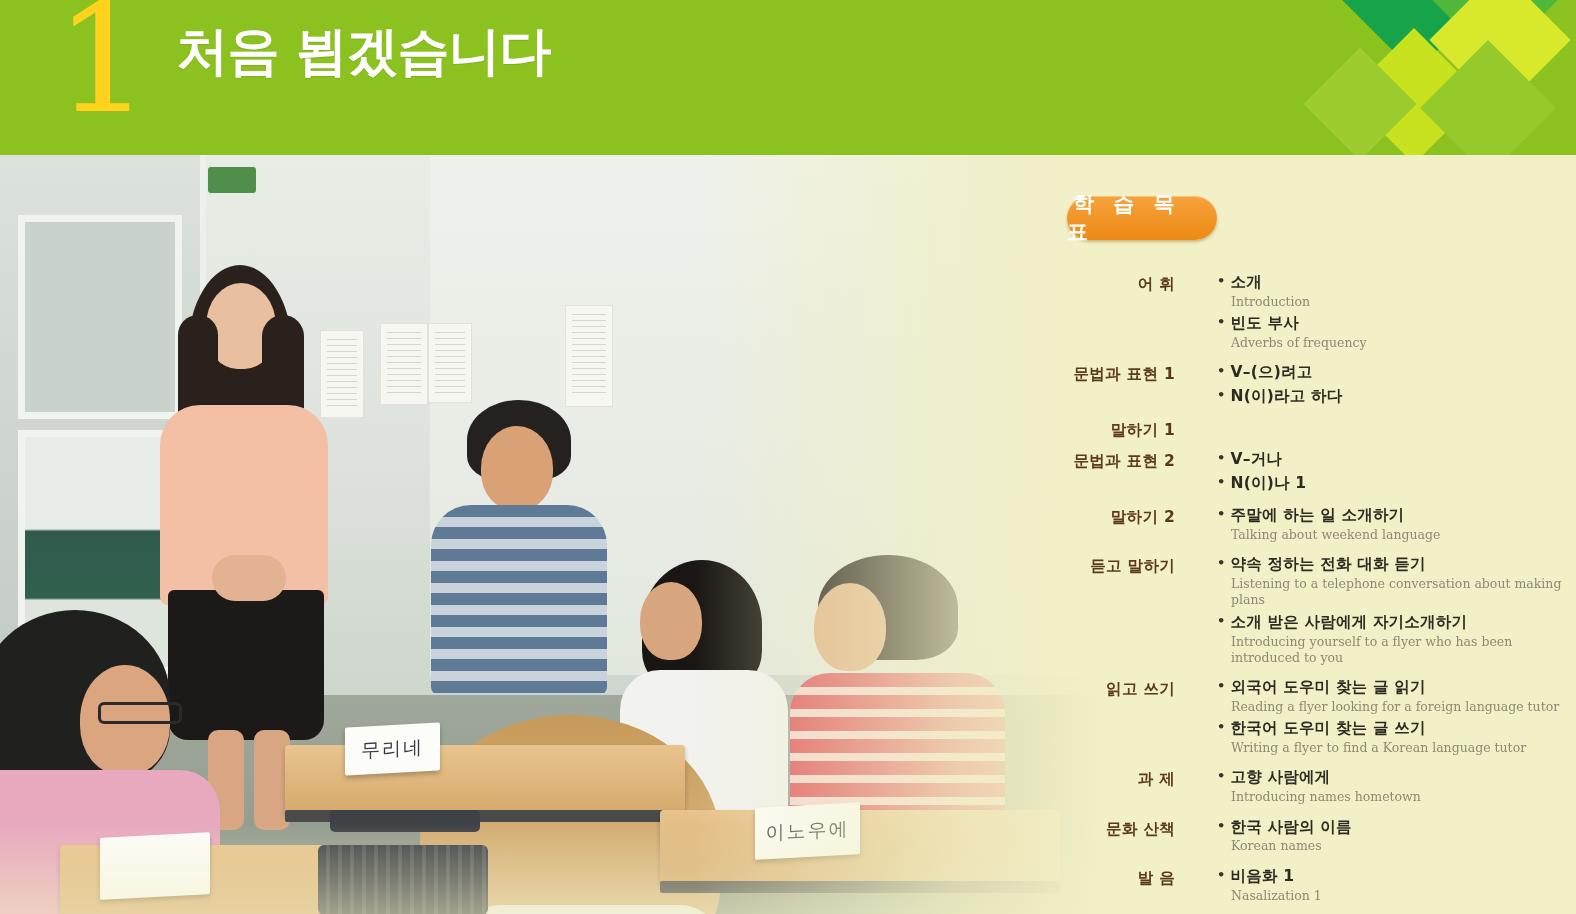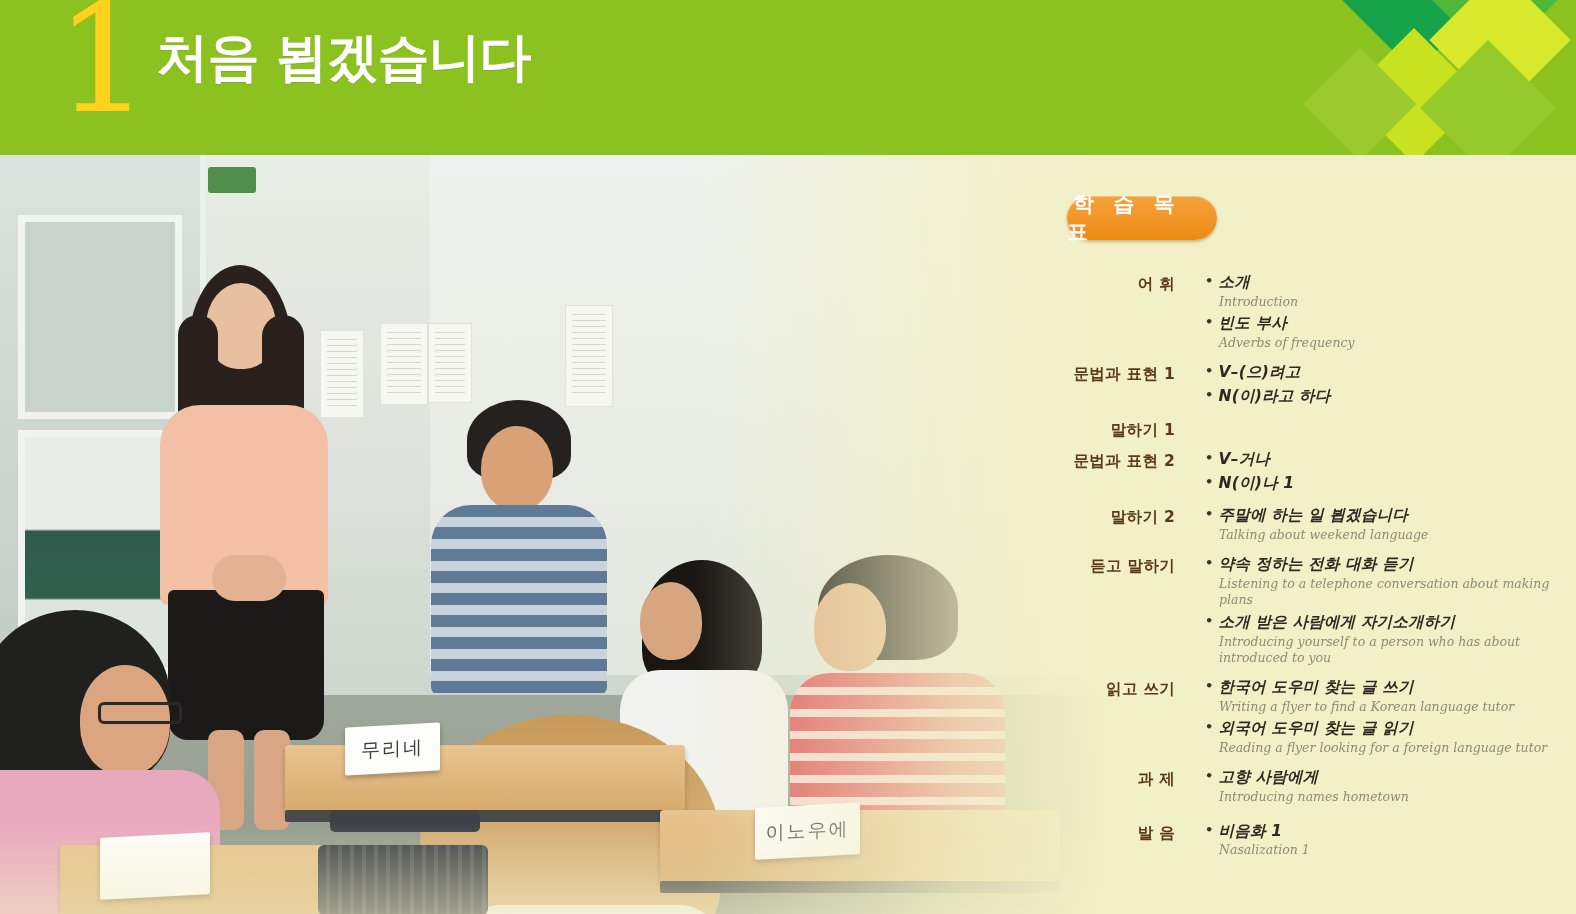--- a/index.html
+++ b/index.html
@@ -14,21 +14,21 @@
   .header{
     position:absolute;left:0;top:0;width:1576px;height:155px;
     background:#8CC220;overflow:hidden;
   }
   .hdr-inner{position:absolute;left:55px;top:0;display:flex;align-items:flex-start;}
   .chapter-num{
     font-family:"DejaVu Serif","Liberation Serif",serif;
     font-size:150px;line-height:135px;color:#FFD21E;
     font-weight:400;margin-top:-8px;letter-spacing:-4px;
   }
-  .hdr-text{margin-left:10px;padding-top:30px;}
+  .hdr-text{margin-left:30px;padding-top:24px;}
   .hdr-title{
     font-size:52px;font-weight:700;color:#FFFFFF;line-height:1.05;
     letter-spacing:-1px;
     text-shadow:0 1px 1px rgba(0,0,0,.10);
   }
   .hdr-sub{
     font-family:"DejaVu Serif","Liberation Serif",serif;
     font-size:32px;color:#555950;margin-top:2px;line-height:1.1;
   }
   
@@ -94,21 +94,21 @@
     display:flex;align-items:center;justify-content:center;
     text-indent:6px;
   }
   .rows{margin-top:32px;}
   .row{display:flex;align-items:flex-start;margin-bottom:4px;}
   .row-label{
     width:115px;flex:0 0 115px;text-align:right;
     font-size:15.5px;font-weight:700;color:#5B3A18;
     padding-top:2px;letter-spacing:.3px;
   }
-  .row-items{margin-left:30px;flex:1;font-style:italic;}
+  .row-items{margin-left:42px;flex:1;}
   .item{margin-bottom:3px;}
   .ko{font-size:15.5px;font-weight:700;color:#2E2A22;line-height:1.35;letter-spacing:.2px;}
   .ko .bullet{color:#3A352A;margin-right:5px;font-size:13px;vertical-align:2px;}
   .en{
     font-family:"DejaVu Serif","Liberation Serif",serif;
     font-size:12.5px;color:#8D8A74;line-height:1.3;
     margin-left:14px;margin-top:1px;
   }
   .sp-xs{height:4px;}
 </style>
@@ -253,64 +253,73 @@
             <div class="item">
               <div class="ko"><span class="bullet">•</span><span>N(이)나 1</span></div>
             </div>
           </div>
         </div>
         <div class="sp-xs"></div>
         <div class="row">
           <div class="row-label">말하기 2</div>
           <div class="row-items">
             <div class="item">
-              <div class="ko"><span class="bullet">•</span><span>주말에 하는 일 뵙겠습니다</span></div>
+              <div class="ko"><span class="bullet">•</span><span>주말에 하는 일 소개하기</span></div>
               <div class="en">Talking about weekend language</div>
             </div>
           </div>
         </div>
         <div class="sp-xs"></div>
         <div class="row">
           <div class="row-label">듣고 말하기</div>
           <div class="row-items">
             <div class="item">
               <div class="ko"><span class="bullet">•</span><span>약속 정하는 전화 대화 듣기</span></div>
               <div class="en">Listening to a telephone conversation about making plans</div>
             </div>
             <div class="item">
               <div class="ko"><span class="bullet">•</span><span>소개 받은 사람에게 자기소개하기</span></div>
-              <div class="en">Introducing yourself to a person who has about introduced to you</div>
+              <div class="en">Introducing yourself to a flyer who has been introduced to you</div>
             </div>
           </div>
         </div>
         <div class="sp-xs"></div>
         <div class="row">
           <div class="row-label">읽고 쓰기</div>
           <div class="row-items">
+            <div class="item">
+              <div class="ko"><span class="bullet">•</span><span>외국어 도우미 찾는 글 읽기</span></div>
+              <div class="en">Reading a flyer looking for a foreign language tutor</div>
+            </div>
             <div class="item">
               <div class="ko"><span class="bullet">•</span><span>한국어 도우미 찾는 글 쓰기</span></div>
               <div class="en">Writing a flyer to find a Korean language tutor</div>
             </div>
-            <div class="item">
-              <div class="ko"><span class="bullet">•</span><span>외국어 도우미 찾는 글 읽기</span></div>
-              <div class="en">Reading a flyer looking for a foreign language tutor</div>
-            </div>
           </div>
         </div>
         <div class="sp-xs"></div>
         <div class="row">
           <div class="row-label">과 제</div>
           <div class="row-items">
             <div class="item">
               <div class="ko"><span class="bullet">•</span><span>고향 사람에게</span></div>
               <div class="en">Introducing names hometown</div>
             </div>
           </div>
         </div>
         <div class="sp-xs"></div>
+        <div class="row">
+          <div class="row-label">문화 산책</div>
+          <div class="row-items">
+            <div class="item">
+              <div class="ko"><span class="bullet">•</span><span>한국 사람의 이름</span></div>
+              <div class="en">Korean names</div>
+            </div>
+          </div>
+        </div>
         <div class="sp-xs"></div>
         <div class="row">
           <div class="row-label">발 음</div>
           <div class="row-items">
             <div class="item">
               <div class="ko"><span class="bullet">•</span><span>비음화 1</span></div>
               <div class="en">Nasalization 1</div>
             </div>
           </div>
         </div>

